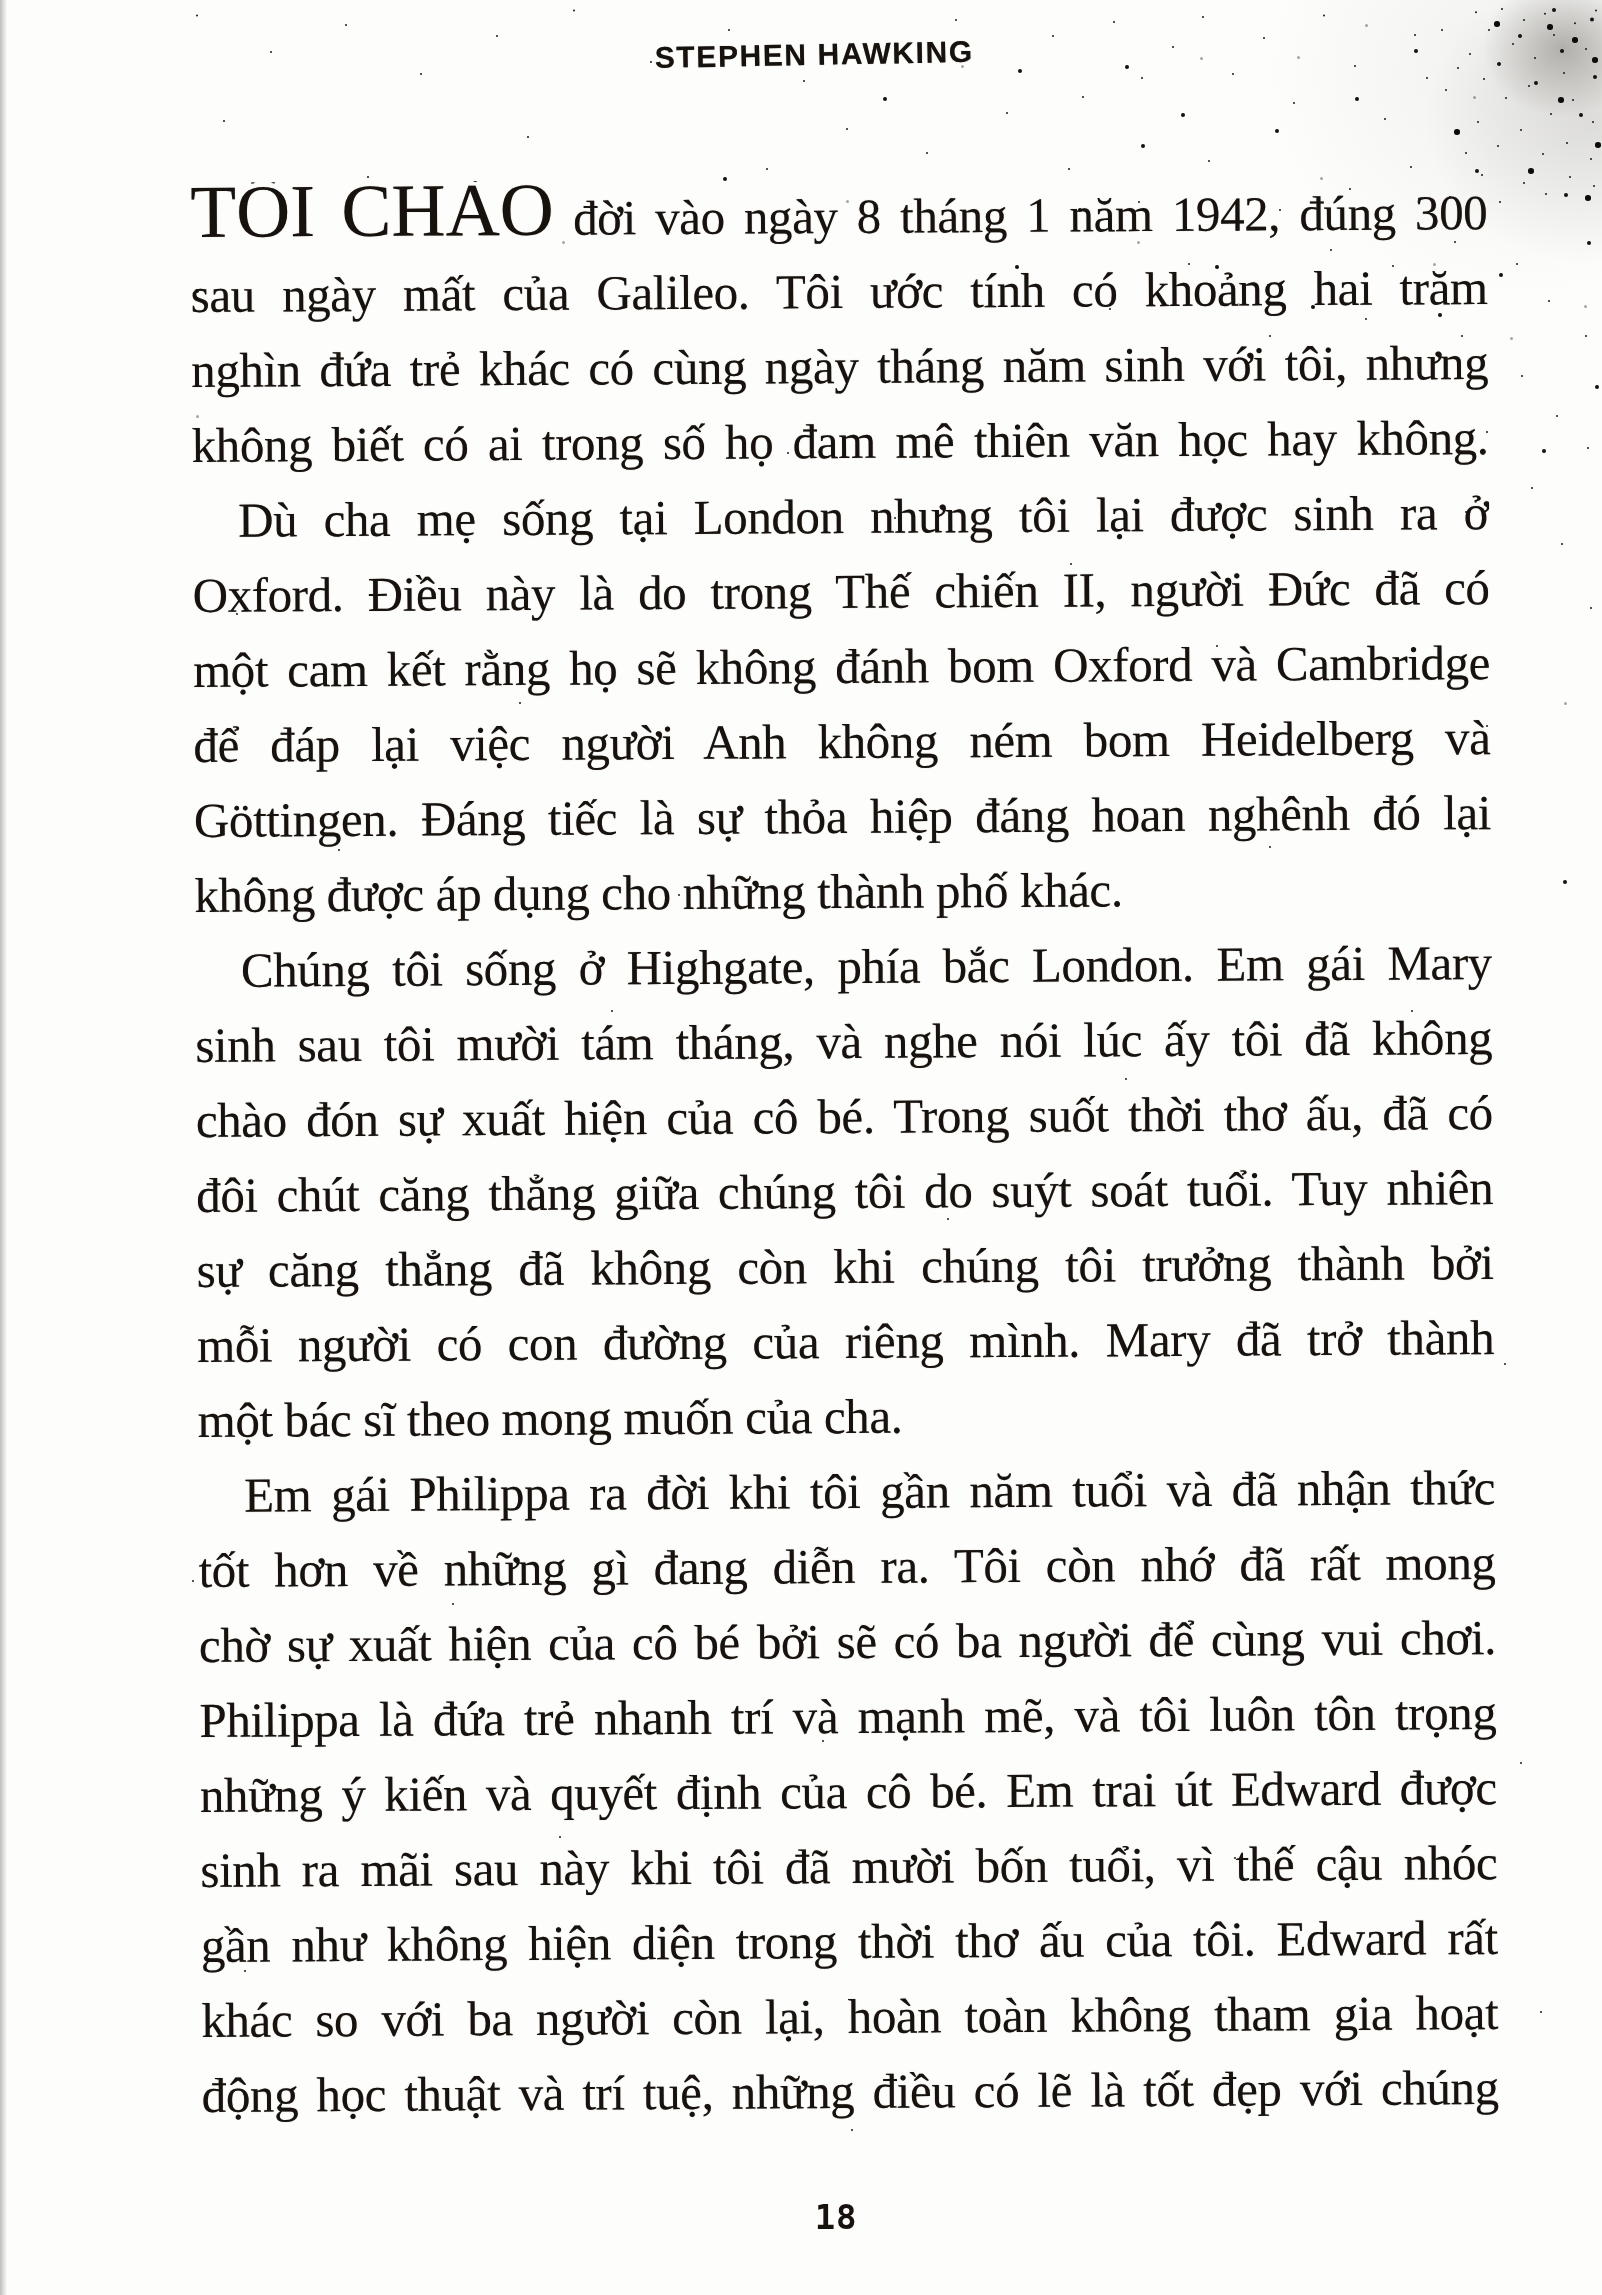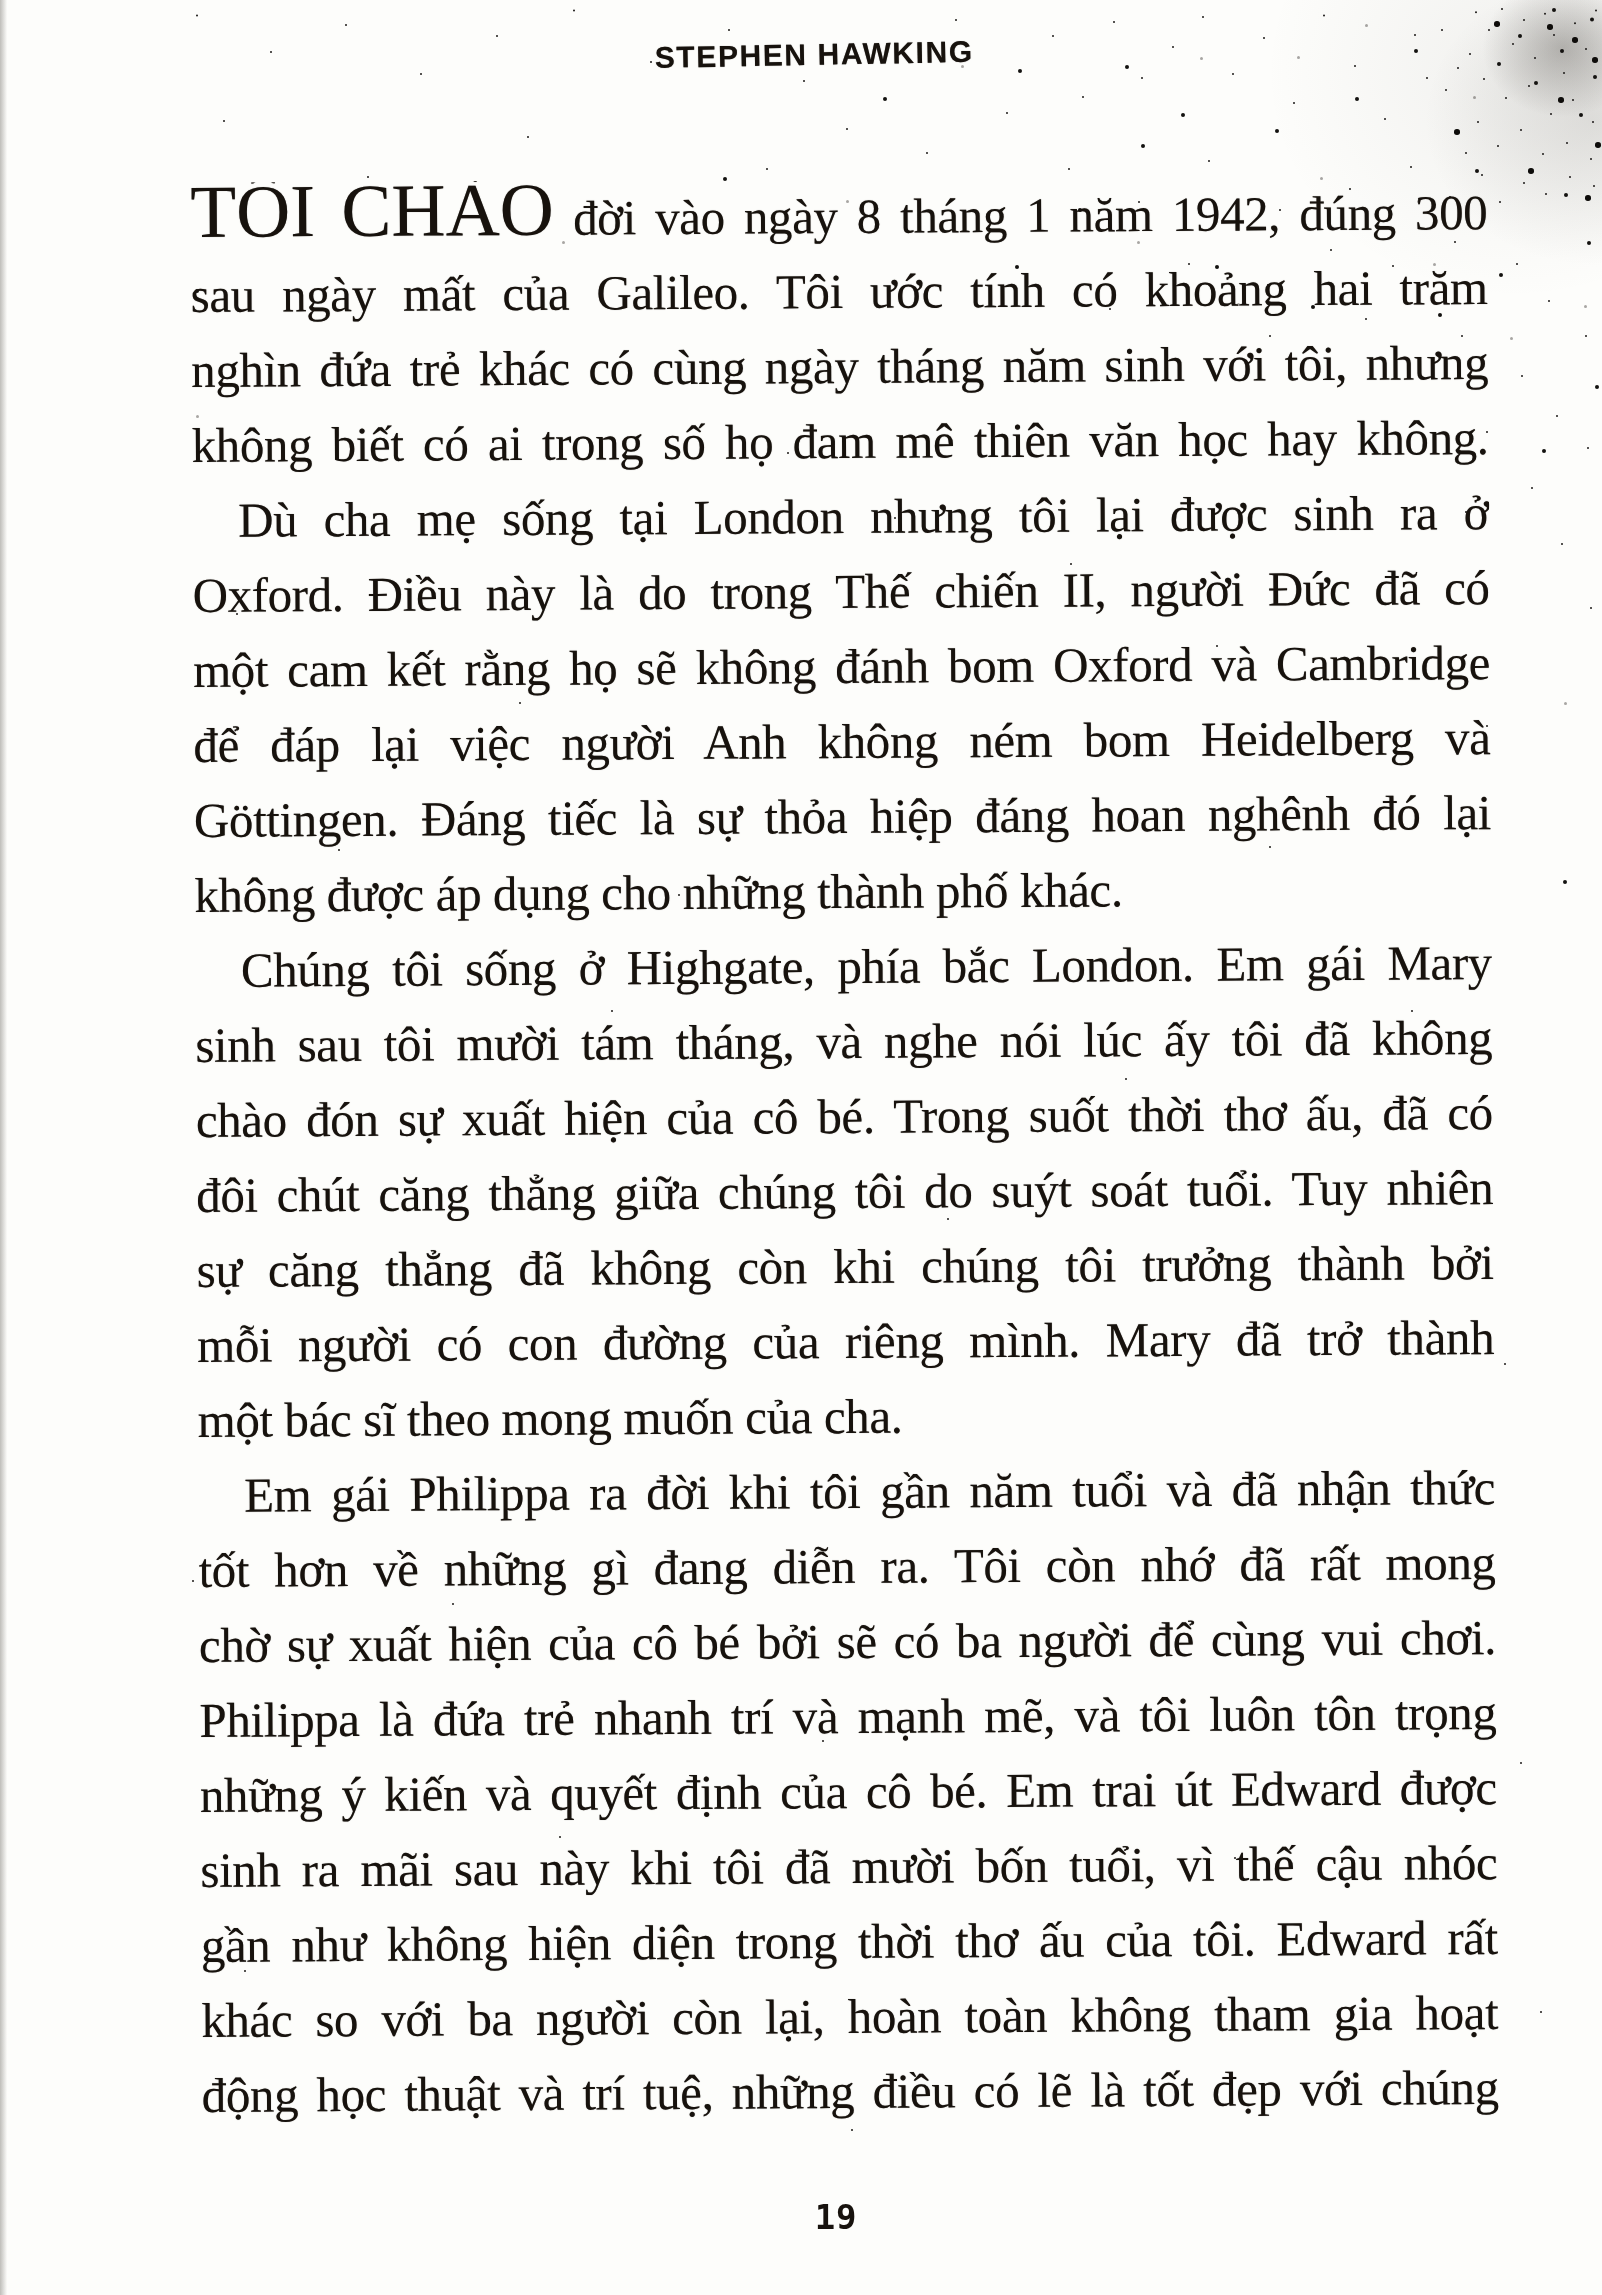--- a/index.html
+++ b/index.html
@@ -179,16 +179,16 @@
       <div class="line">tốt hơn về những gì đang diễn ra. Tôi còn nhớ đã rất mong</div>
       <div class="line">chờ sự xuất hiện của cô bé bởi sẽ có ba người để cùng vui chơi.</div>
       <div class="line">Philippa là đứa trẻ nhanh trí và mạnh mẽ, và tôi luôn tôn trọng</div>
       <div class="line">những ý kiến và quyết định của cô bé. Em trai út Edward được</div>
       <div class="line">sinh ra mãi sau này khi tôi đã mười bốn tuổi, vì thế cậu nhóc</div>
       <div class="line">gần như không hiện diện trong thời thơ ấu của tôi. Edward rất</div>
       <div class="line">khác so với ba người còn lại, hoàn toàn không tham gia hoạt</div>
       <div class="line">động học thuật và trí tuệ, những điều có lẽ là tốt đẹp với chúng</div>
     </div>
 
-  <div class="page-number">19</div>
+  <div class="page-number">18</div>
 
 </div>
 
 
 </body></html>

